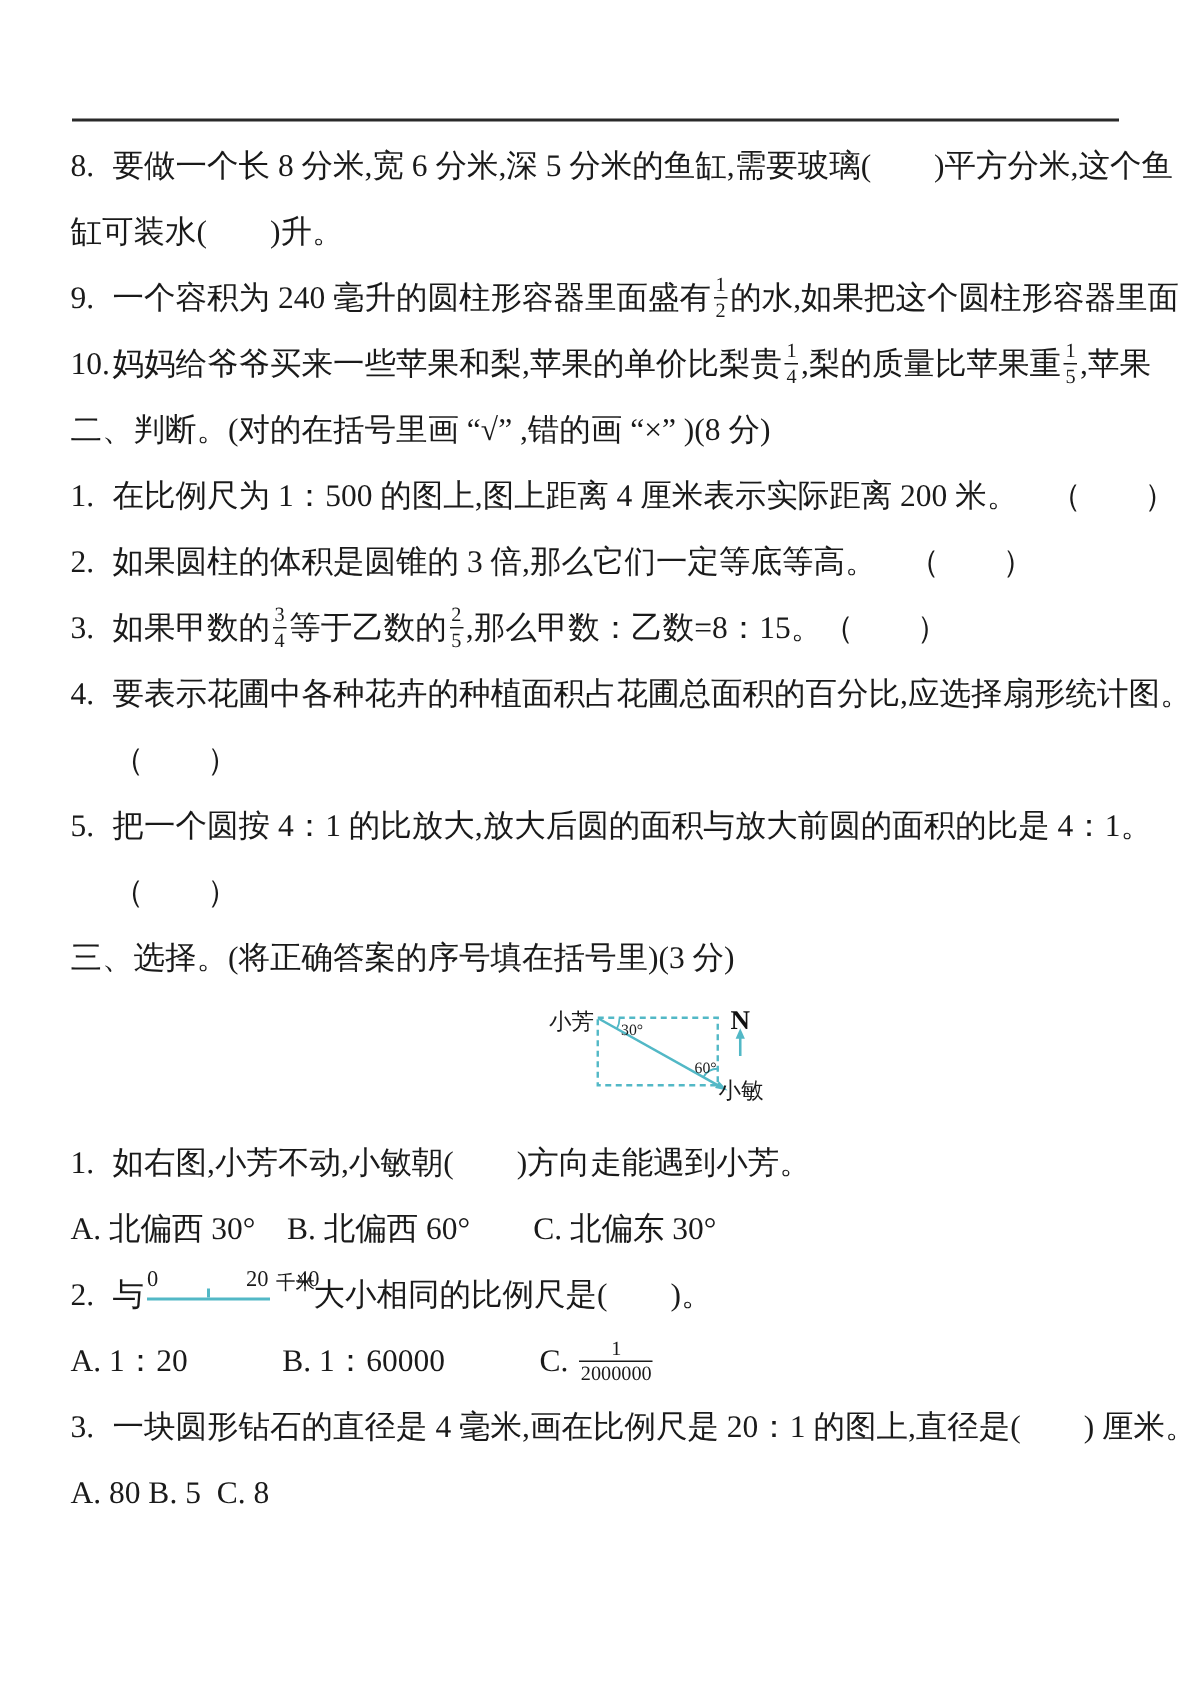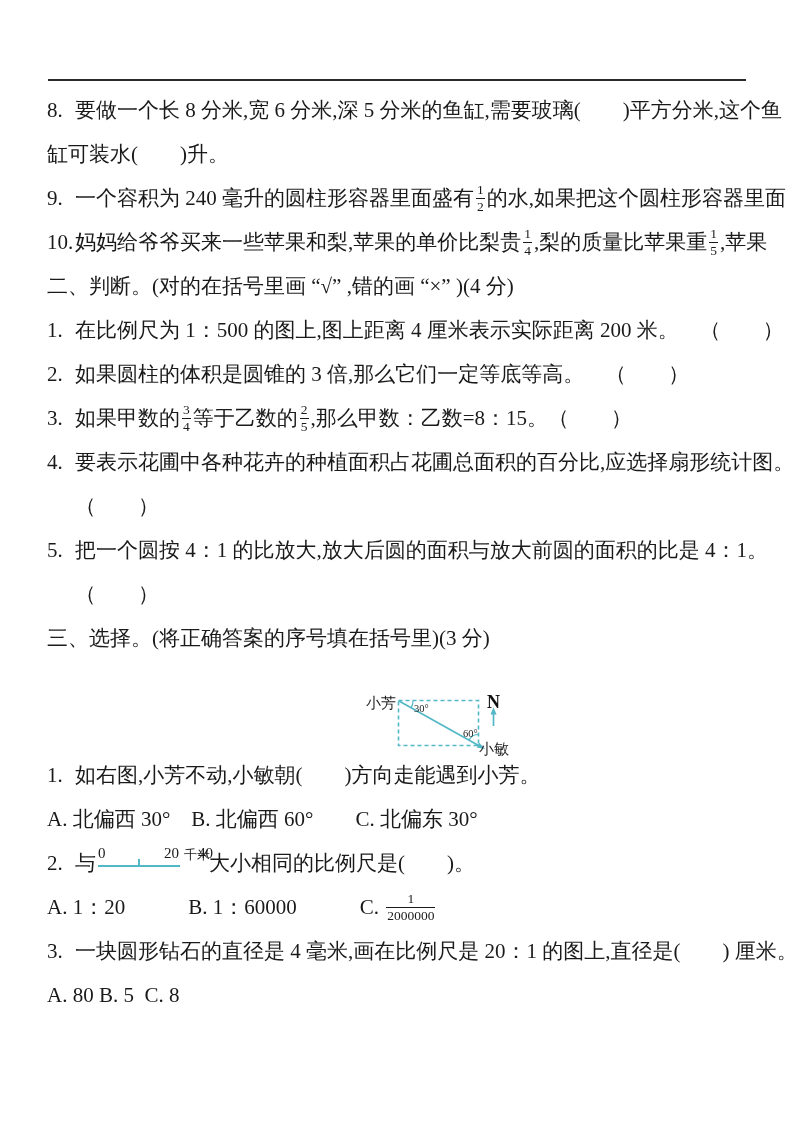--- a/index.html
+++ b/index.html
@@ -19,21 +19,21 @@
     background:#2a2a2a;
   }
   .doc{
     position:absolute;left:47px;top:88px;width:712px;
   }
   .row{
     display:flex;align-items:center;height:44px;
     font-size:21px;line-height:1;white-space:pre;
   }
   .row.indent{padding-left:28px;}
-  .row.figure{height:85px;margin-bottom:8px;align-items:flex-start;}
+  .row.figure{height:85px;margin-bottom:8px;align-items:center;}
   .qnum{display:inline-block;min-width:28px;}
   .run{white-space:pre;}
   
   .frac{
     display:inline-flex;flex-direction:column;align-items:center;
     font-size:13.5px;line-height:1.12;margin:0 2px;vertical-align:middle;
   }
   .frac .fn{padding:0 1px;}
   .frac .fd{border-top:1.4px solid var(--text);padding:0 1px;}
   
@@ -60,21 +60,21 @@
 </style>
 </head>
 <body>
 
 <div class="top-rule"></div>
 <div class="doc">
     <div class="row line"><span class="qnum">8.</span><span class="run">要做一个长 8 分米,宽 6 分米,深 5 分米的鱼缸,需要玻璃(　　)平方分米,这个鱼</span></div>
     <div class="row cont"><span class="run">缸可装水(　　)升。</span></div>
     <div class="row line"><span class="qnum">9.</span><span class="run">一个容积为 240 毫升的圆柱形容器里面盛有</span><span class="frac"><span class="fn">1</span><span class="fd">2</span></span><span class="run">的水,如果把这个圆柱形容器里面</span></div>
     <div class="row line"><span class="qnum">10.</span><span class="run">妈妈给爷爷买来一些苹果和梨,苹果的单价比梨贵</span><span class="frac"><span class="fn">1</span><span class="fd">4</span></span><span class="run">,梨的质量比苹果重</span><span class="frac"><span class="fn">1</span><span class="fd">5</span></span><span class="run">,苹果</span></div>
-    <div class="row section"><span class="run">二、判断。(对的在括号里画 “√” ,错的画 “×” )(4 分)</span></div>
+    <div class="row section"><span class="run">二、判断。(对的在括号里画 “√” ,错的画 “×” )(8 分)</span></div>
     <div class="row line"><span class="qnum">1.</span><span class="run">在比例尺为 1：500 的图上,图上距离 4 厘米表示实际距离 200 米。　（　　）</span></div>
     <div class="row line"><span class="qnum">2.</span><span class="run">如果圆柱的体积是圆锥的 3 倍,那么它们一定等底等高。　（　　）</span></div>
     <div class="row line"><span class="qnum">3.</span><span class="run">如果甲数的</span><span class="frac"><span class="fn">3</span><span class="fd">4</span></span><span class="run">等于乙数的</span><span class="frac"><span class="fn">2</span><span class="fd">5</span></span><span class="run">,那么甲数：乙数=8：15。（　　）</span></div>
     <div class="row line"><span class="qnum">4.</span><span class="run">要表示花圃中各种花卉的种植面积占花圃总面积的百分比,应选择扇形统计图。</span></div>
     <div class="row indent"><span class="run">（　　）</span></div>
     <div class="row line"><span class="qnum">5.</span><span class="run">把一个圆按 4：1 的比放大,放大后圆的面积与放大前圆的面积的比是 4：1。</span></div>
     <div class="row indent"><span class="run">（　　）</span></div>
     <div class="row section"><span class="run">三、选择。(将正确答案的序号填在括号里)(3 分)</span></div>
     <div class="row figure">
   <span class="figure-wrap">

